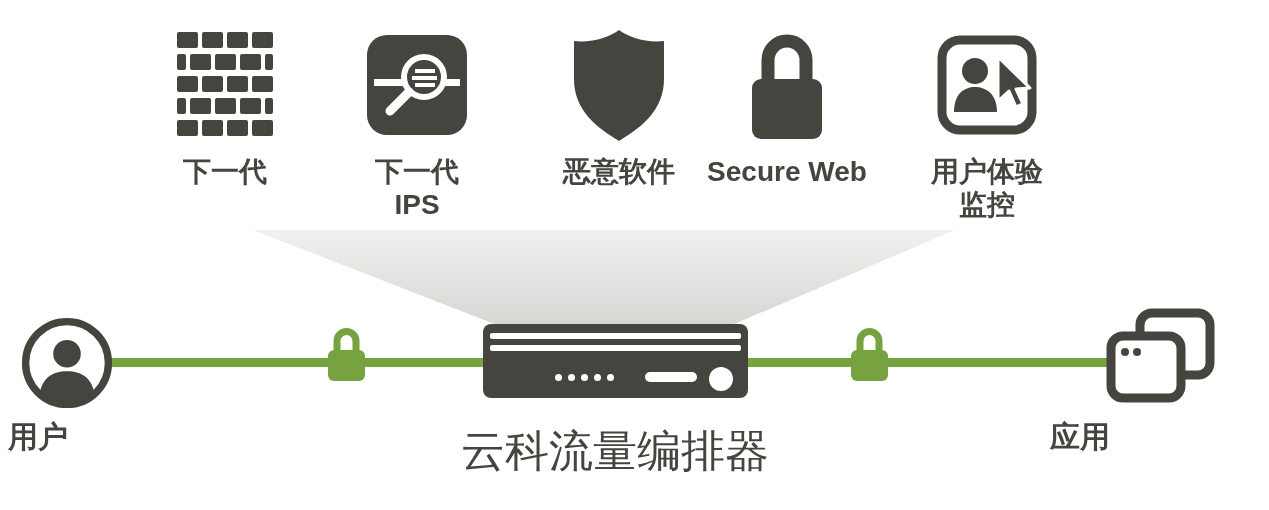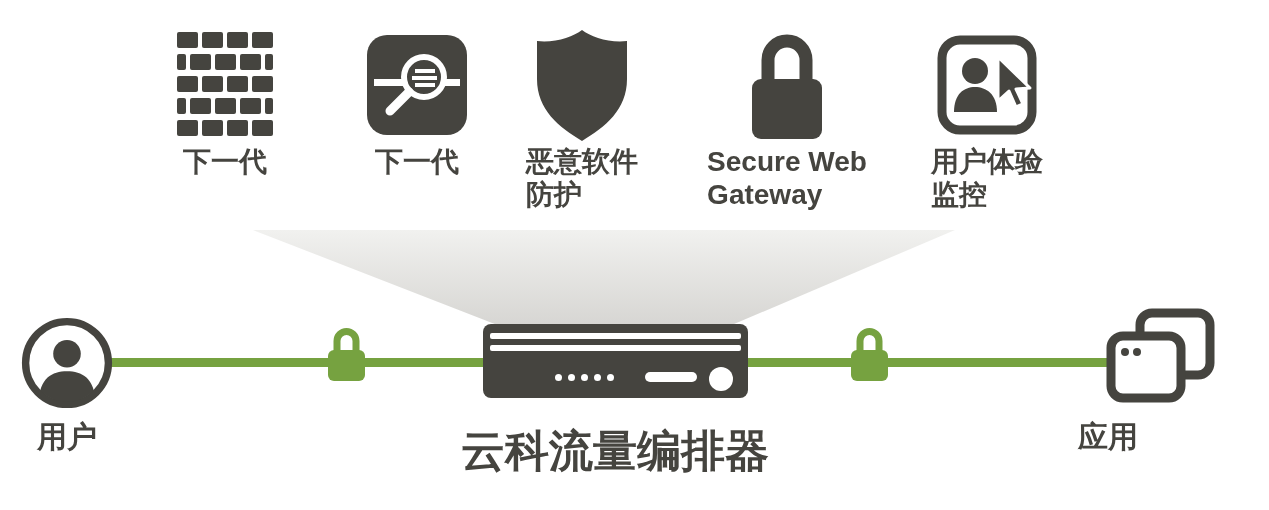--- a/index.html
+++ b/index.html
@@ -18,26 +18,26 @@
   .s-dark  { stroke: var(--dark, #45443f); }
   .s-white { stroke: #ffffff; }
   .s-green { stroke: var(--green, #76a240); }
   .nofill  { fill: none; }
 
   
   .services { position: absolute; top: 25px; left: 0; width: 100%; height: 215px; }
   .service  { position: absolute; top: 0; width: 190px; display: flex; flex-direction: column; align-items: center; }
   .service.s1 { left: 130px; }
   .service.s2 { left: 322px; }
-  .service.s3 { left: 487px; }
+  .service.s3 { left: 524px; }
   .service.s4 { left: 692px; }
   .service.s5 { left: 892px; }
   .svc-icon { height: 120px; display: flex; align-items: center; justify-content: center; }
   .svc-label {
-    
+    margin-top: 10px; text-align: center;
     font-size: 28px; font-weight: bold; line-height: 1.18;
     color: var(--dark, #45443f); white-space: nowrap;
   }
   .svc-label .line { display: block; }
 
   
   .funnel {
     position: absolute; left: 253px; top: 230px; width: 702px; height: 98px;
     background: linear-gradient(to bottom, var(--funnel-top, #f1f1ef), var(--funnel-bottom, #d6d5d2));
     clip-path: polygon(0 0, 100% 0, 67.2% 100%, 35.9% 100%);
@@ -60,28 +60,28 @@
   .server .stripe { position: absolute; left: 7px; right: 7px; height: 6px; background: #ffffff; border-radius: 2px; }
   .server .stripe.st1 { top: 9px; }
   .server .stripe.st2 { top: 21px; }
   .server .dots { position: absolute; left: 72px; top: 50px; display: flex; gap: 6px; }
   .server .dots span { width: 7px; height: 7px; border-radius: 50%; background: #ffffff; display: block; }
   .server .pill  { position: absolute; left: 162px; top: 48px; width: 52px; height: 10px; border-radius: 5px; background: #ffffff; }
   .server .power { position: absolute; left: 226px; top: 43px; width: 24px; height: 24px; border-radius: 50%; background: #ffffff; }
 
   
   .endpoint-label {
-    position: absolute; top: 417px; text-align: center;
+    position: absolute; top: 417px; 
     font-size: 30px; font-weight: bold; color: var(--dark, #45443f);
   }
   .endpoint-label.user { left: 8px;   width: 118px; }
   .endpoint-label.apps { left: 1050px; width: 116px; }
   .orchestrator-label {
     position: absolute; left: 365px; top: 422px; width: 500px; text-align: center;
-    font-size: 44px; font-weight: bold; color: var(--dark, #45443f); white-space: nowrap;
+    font-size: 44px; font-weight: normal; color: var(--dark, #45443f); white-space: nowrap;
   }
 </style>
 </head>
 <body>
 
 <div>
 
   <div class="services">
 
     <div class="service s1">
@@ -125,45 +125,44 @@
           <rect class="f-white" x="7" y="44" width="86" height="7"></rect>
           <circle class="f-dark s-white" cx="57" cy="42" r="20" stroke-width="6"></circle>
           <rect class="f-white" x="48" y="34" width="20" height="4"></rect>
           <rect class="f-white" x="45" y="41" width="25" height="4"></rect>
           <rect class="f-white" x="48" y="48" width="20" height="4"></rect>
           <line class="s-white" x1="42" y1="57" x2="23" y2="76" stroke-width="9" stroke-linecap="round"></line>
         </svg>
       </div>
       <div class="svc-label">
         <span class="line">下一代</span>
+        <span class="line">IPS</span>
       </div>
     </div>
 
     <div class="service s3">
       <div class="svc-icon">
         <svg width="100" height="113" viewBox="0 0 100 113" aria-hidden="true">
           <path class="f-dark" d="M50 1 C41 8 23 14 5 12 L5 50 C5 81 27 98 50 112 C73 98 95 81 95 50 L95 12 C77 14 59 8 50 1 Z"></path>
         </svg>
       </div>
       <div class="svc-label">
         <span class="line">恶意软件</span>
-        <span class="line">防护</span>
       </div>
     </div>
 
     <div class="service s4">
       <div class="svc-icon">
         <svg width="96" height="112" viewBox="0 0 96 112" aria-hidden="true">
           <path class="nofill s-dark" d="M29 52 V31 a19 19 0 0 1 38 0 V52" stroke-width="13"></path>
           <rect class="f-dark" x="13" y="50" width="70" height="60" rx="9"></rect>
         </svg>
       </div>
       <div class="svc-label">
         <span class="line">Secure Web</span>
-        <span class="line">Gateway</span>
       </div>
     </div>
 
     <div class="service s5">
       <div class="svc-icon">
         <svg width="100" height="100" viewBox="0 0 100 100" aria-hidden="true">
           <rect class="f-white s-dark" x="5" y="5" width="90" height="90" rx="18" stroke-width="9"></rect>
           <circle class="f-dark" cx="38" cy="36" r="13"></circle>
           <path class="f-dark" d="M17 77 C17 59 27 52 38 52 C49 52 60 59 60 77 Z"></path>
           <path class="f-dark s-white" stroke-width="3" stroke-linejoin="round" d="M61 22 L61 66 L72 56 L79 72 L86 69 L79 54 L93 53 Z"></path>

